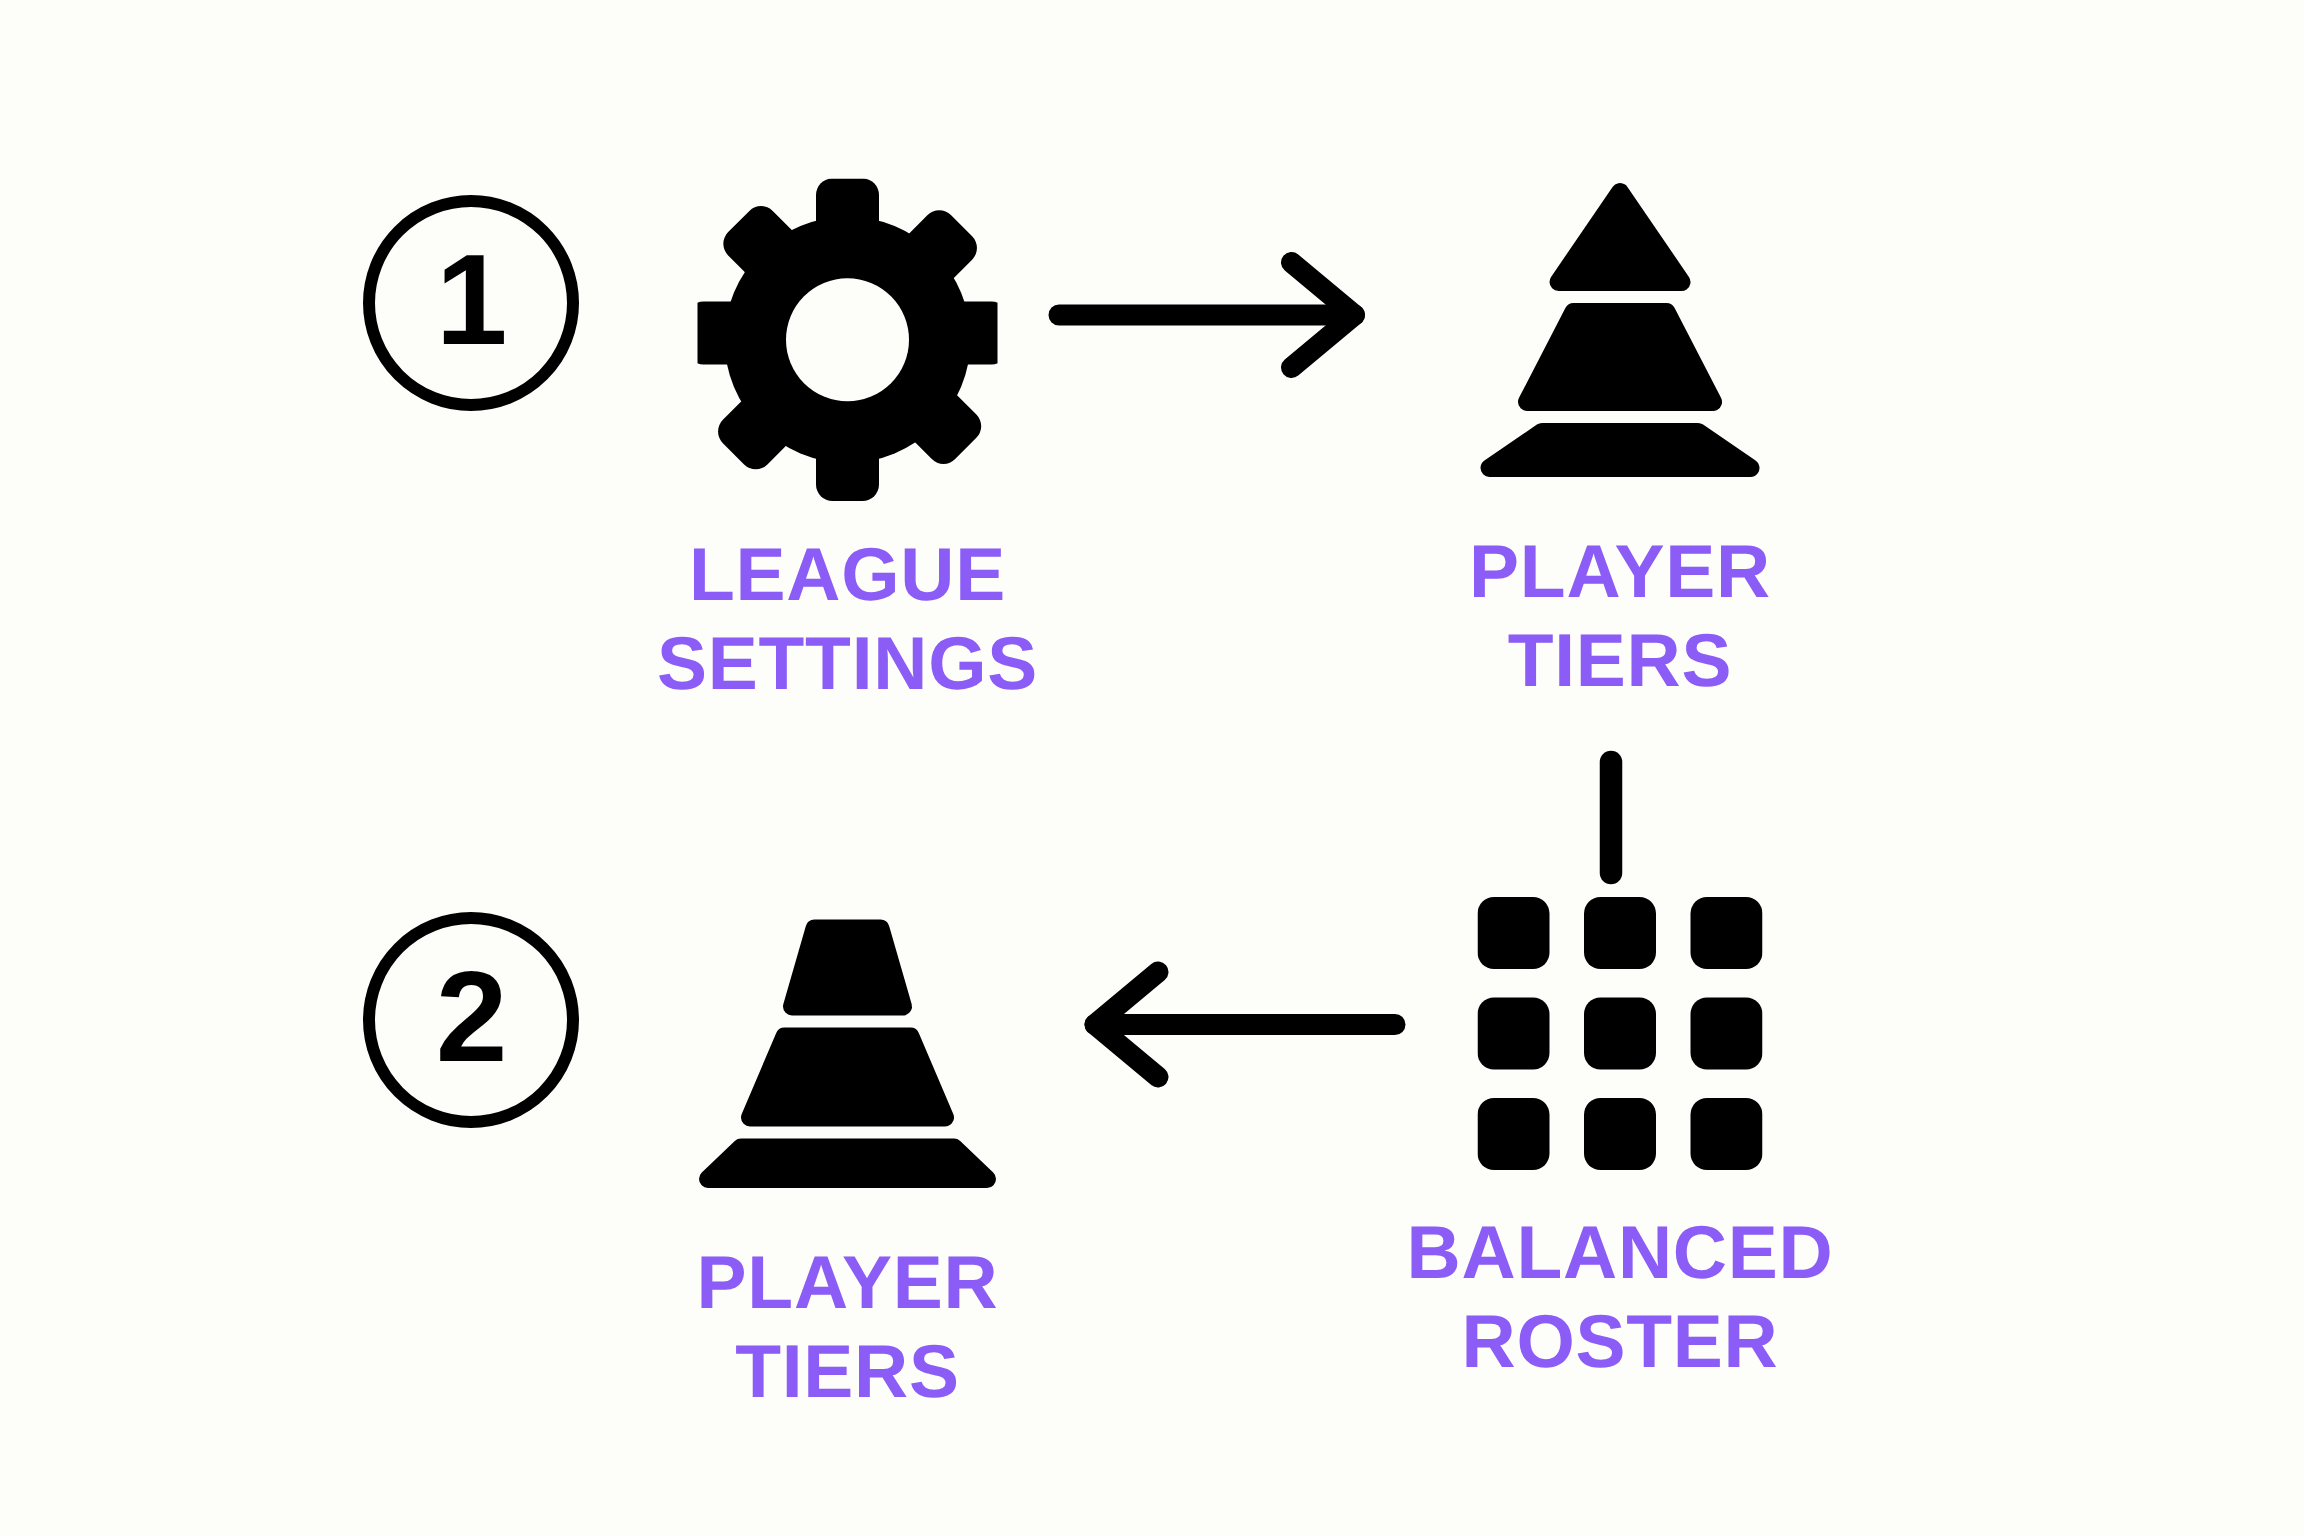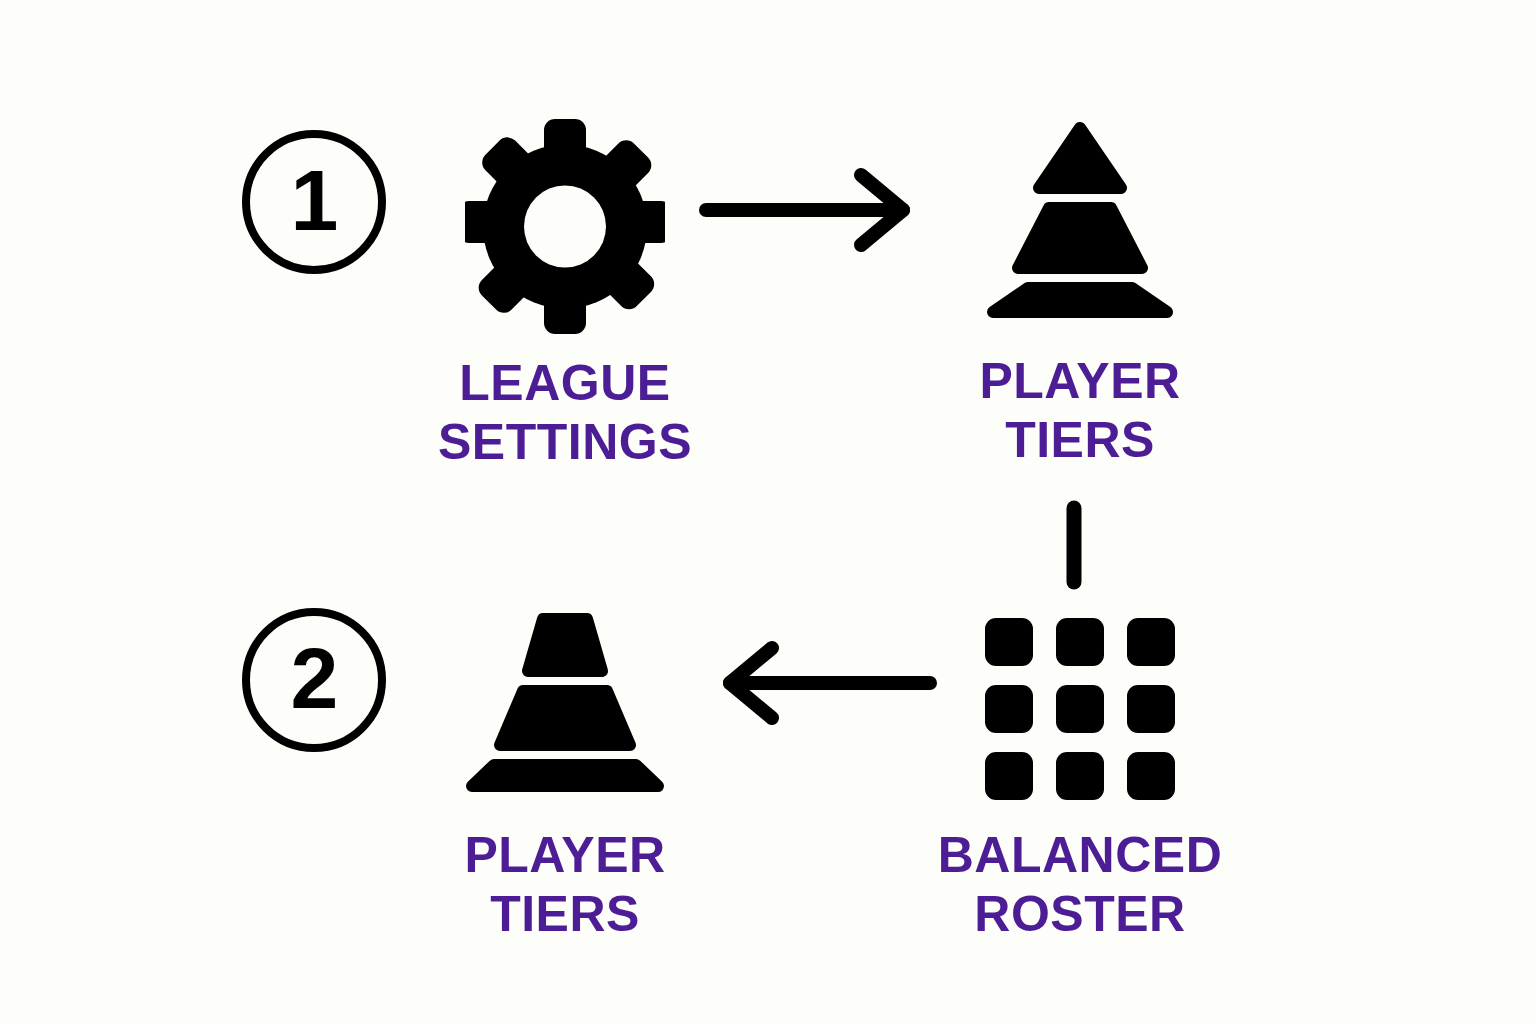--- a/index.html
+++ b/index.html
@@ -57,29 +57,29 @@
     display: flex;
     align-items: flex-end;
     justify-content: center;
   }
   .node .label {
     font-family: "Liberation Sans", sans-serif;
     font-weight: 700;
     font-size: 50px;
     line-height: 1.18;
     letter-spacing: 0.5px;
-    color: #4c1d95;
+    color: #8b5cf6;
     text-align: center;
     white-space: pre-line;
   }
 
   #node-settings  { left: 400px; top: 112px; width: 330px; }
   #node-tiers-top { left: 930px; top: 105px; width: 300px; }
   #node-tiers-bot { left: 400px; top: 600px; width: 330px; }
-  #node-roster    { left: 870px; top: 600px; width: 420px; }
+  #node-roster    { left: 870px; top: 580px; width: 420px; }
 
   #node-settings .icon-wrap  { height: 222px; }
   #node-tiers-top .icon-wrap { height: 225px; }
   #node-tiers-bot .icon-wrap { height: 200px; }
   #node-roster .icon-wrap    { height: 200px; }
 
   #node-settings .label  { margin-top: 20px; }
   #node-tiers-top .label { margin-top: 22px; }
   #node-tiers-bot .label { margin-top: 26px; }
   #node-roster .label    { margin-top: 26px; }

